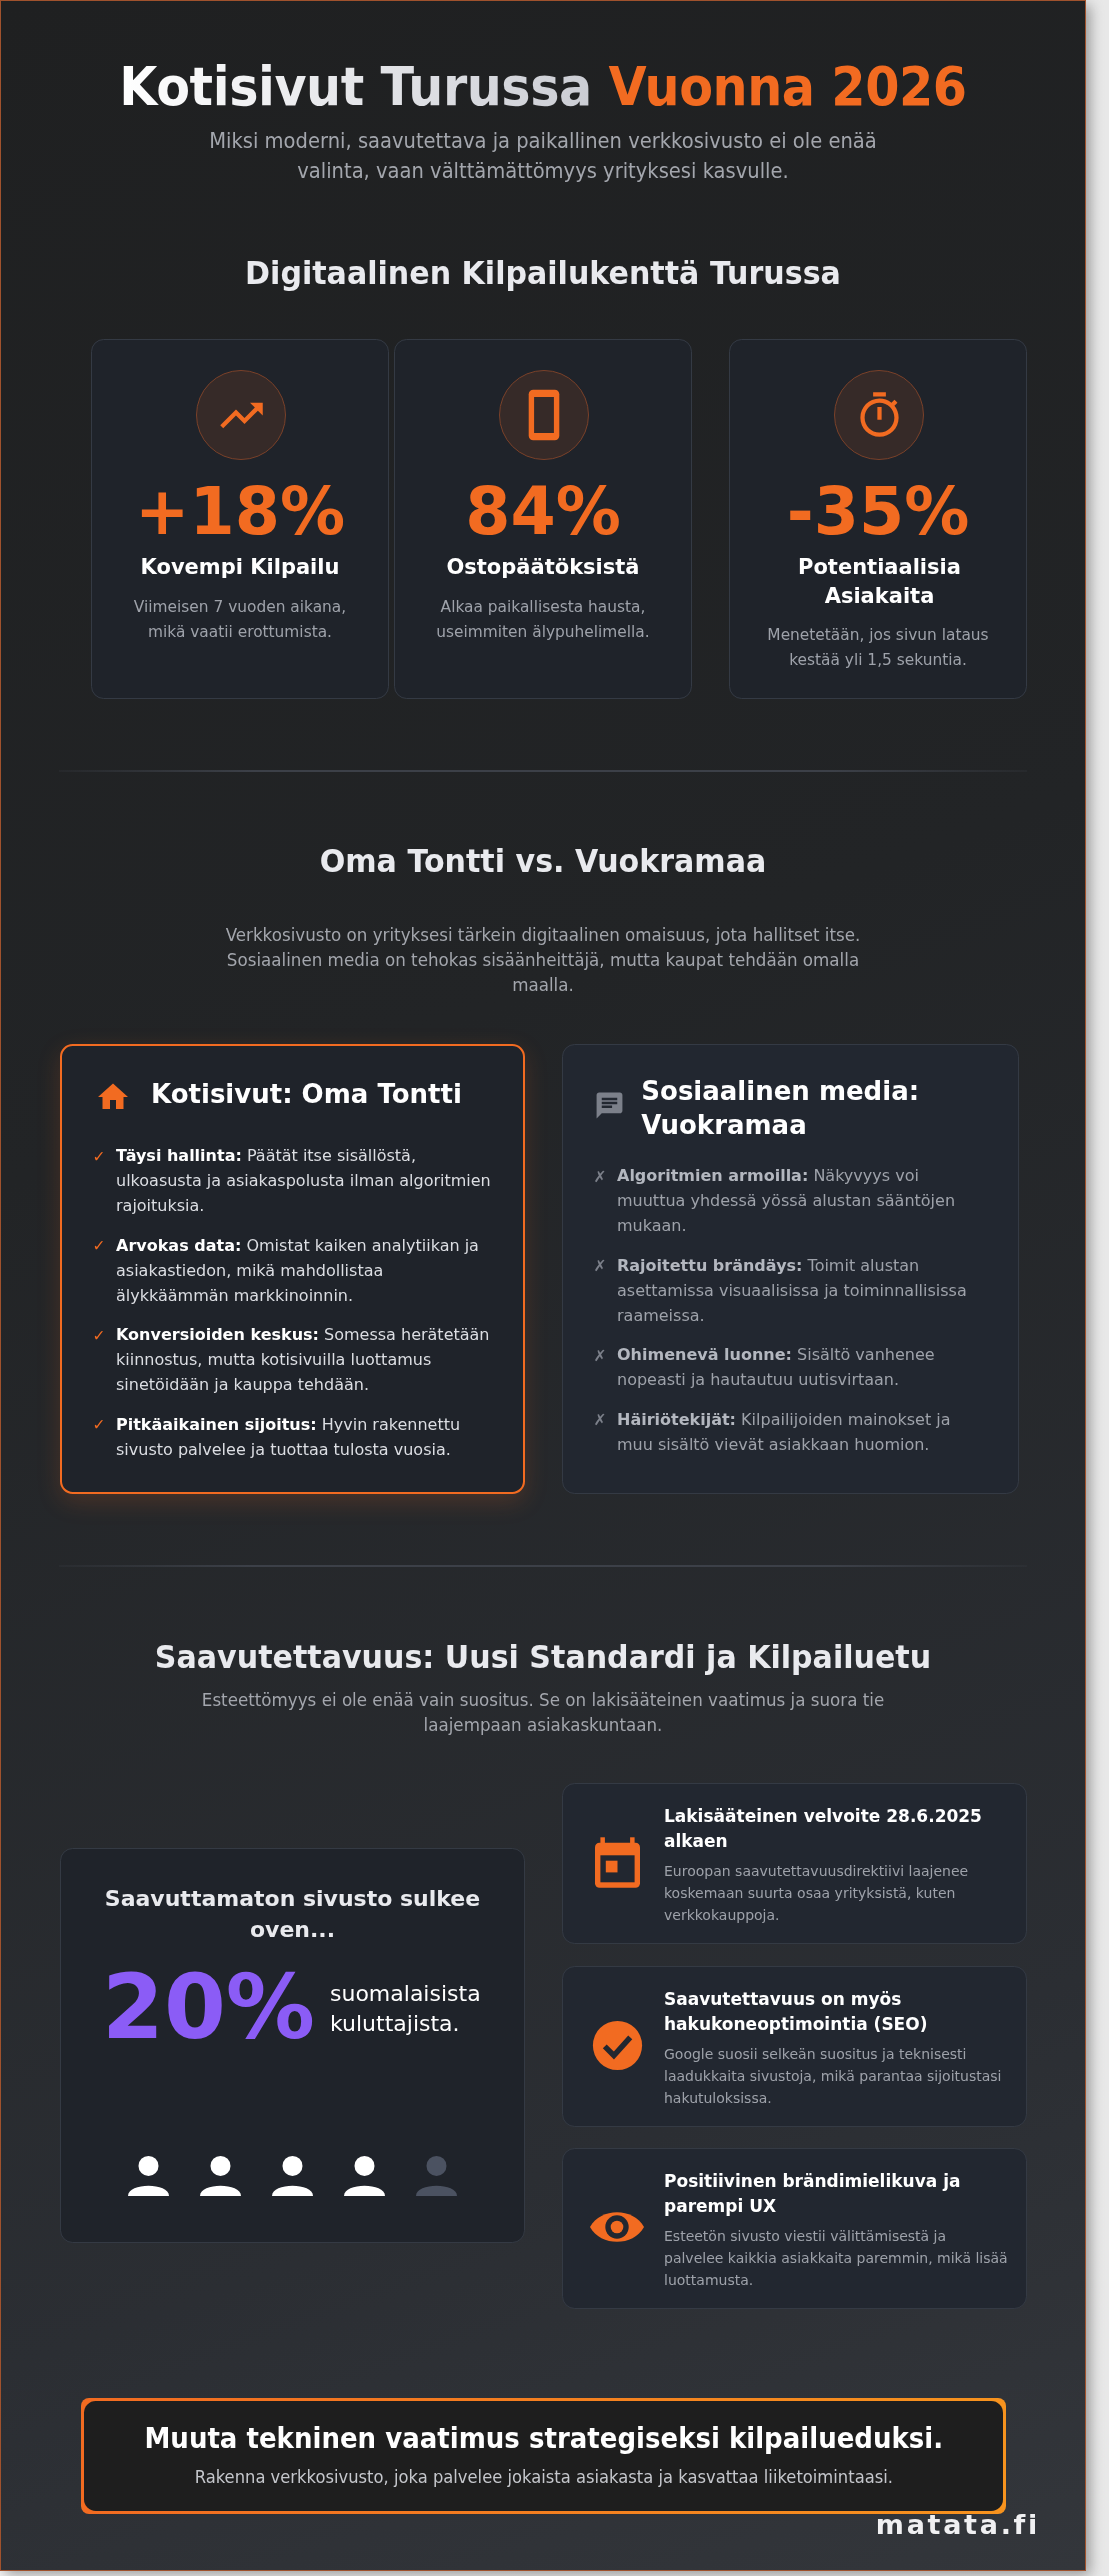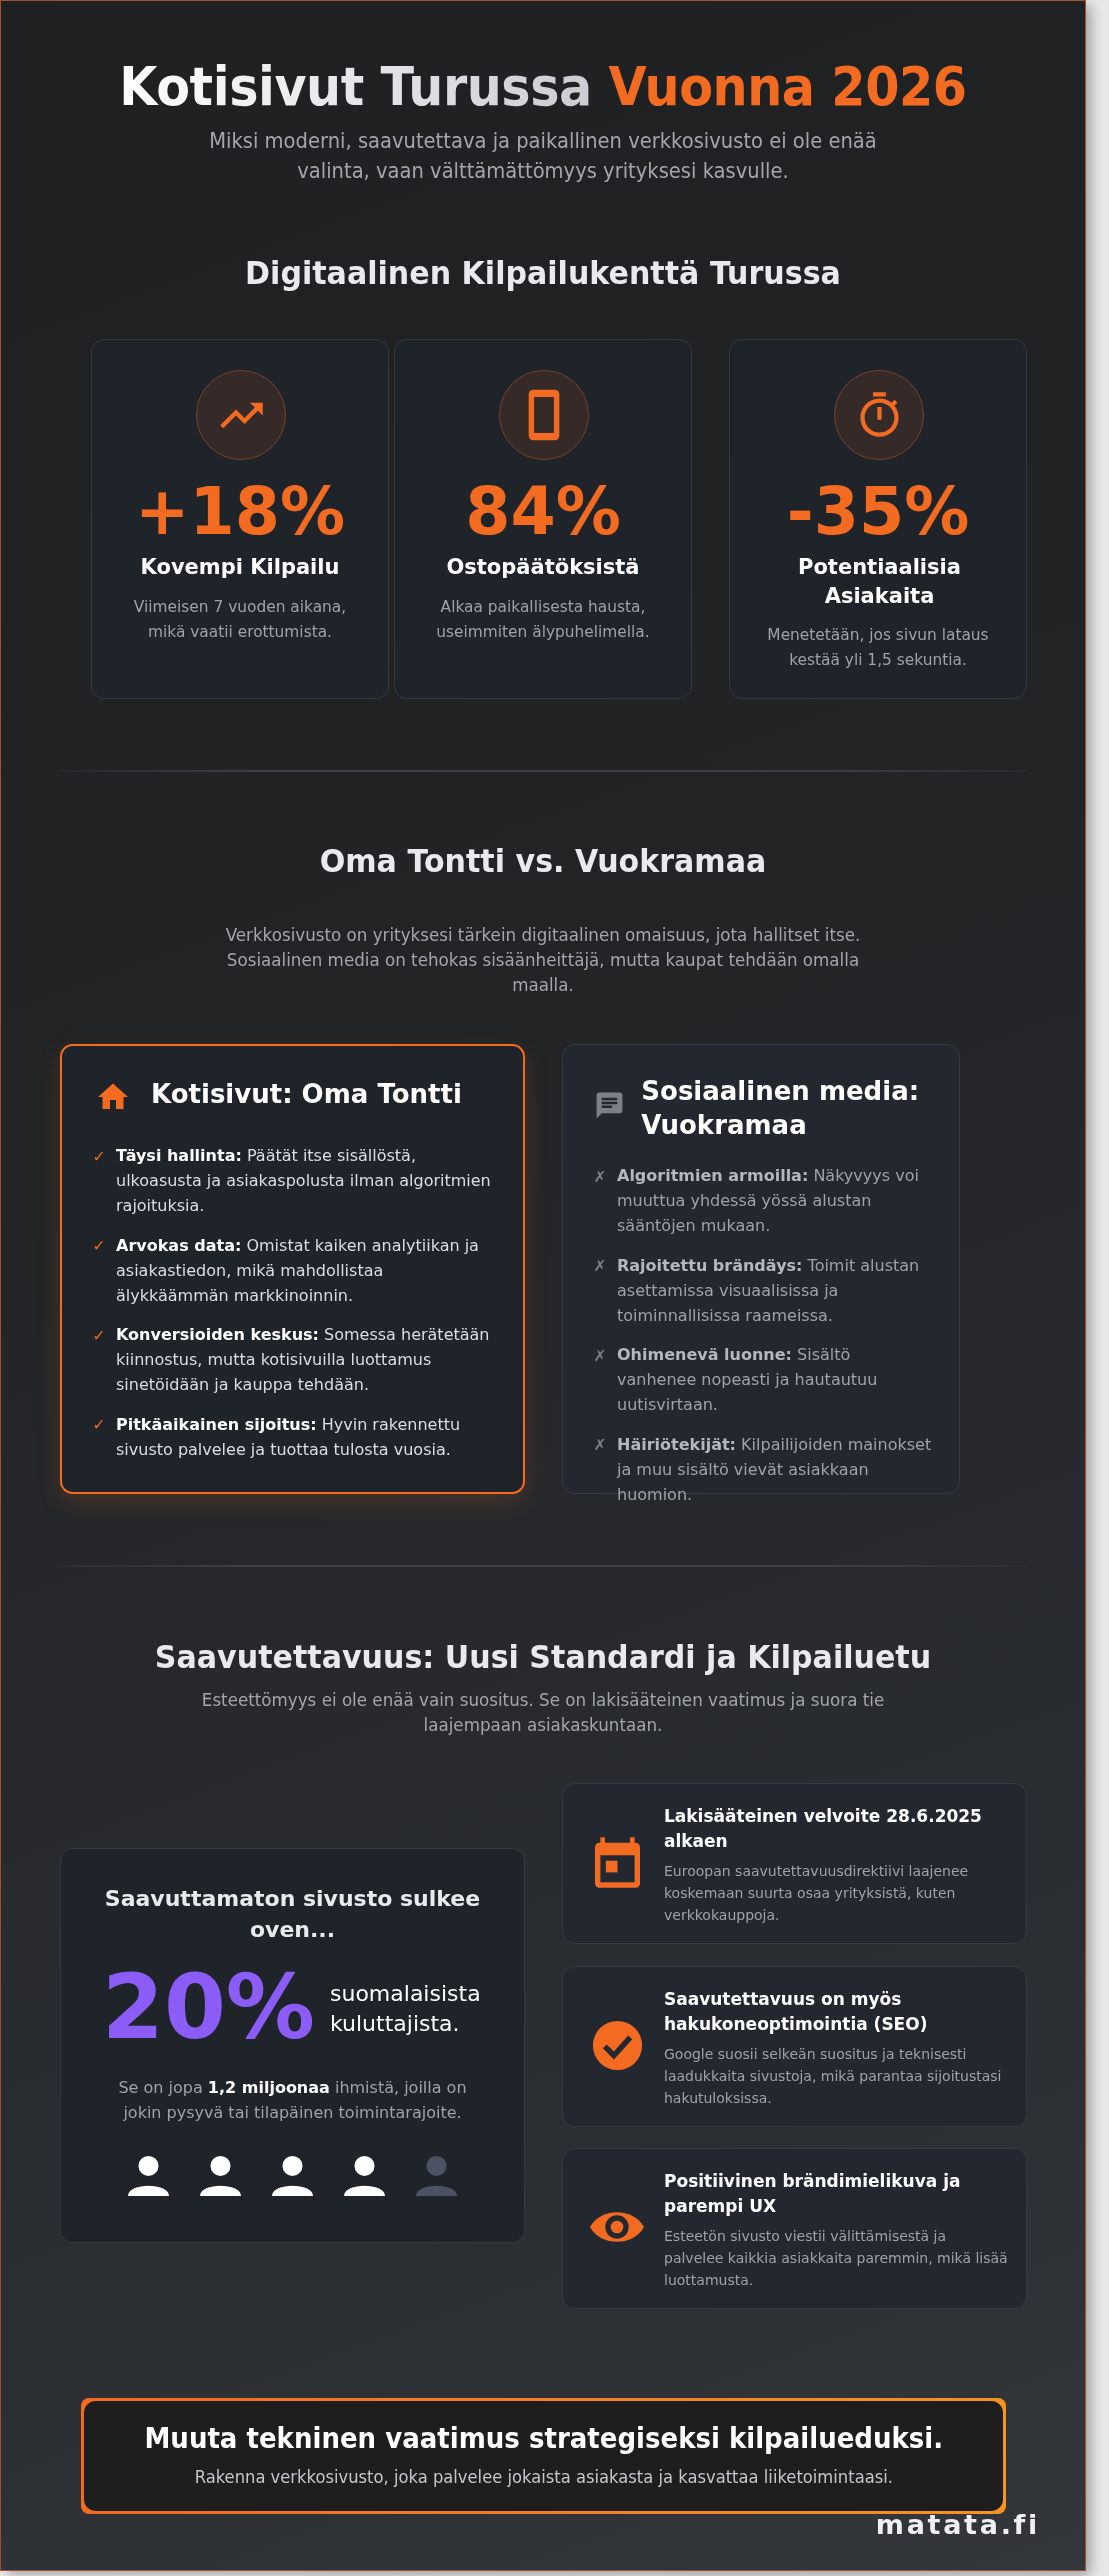--- a/index.html
+++ b/index.html
@@ -72,21 +72,21 @@
   .divider {
     left: 58px; right: 58px; height: 1.8px;
     background: linear-gradient(90deg, rgba(60,64,72,0.2), #3c4048 20%, #3c4048 80%, rgba(60,64,72,0.2));
   }
 
   
   .cmp-card {
     top: 1043px; height: 450px; border-radius: 12.7px; background: #1f232a;
   }
   .cmp-own { left: 59px; width: 465px; border: 2.3px solid #f26b21; box-shadow: 0 7.2px 23.5px rgba(242,107,33,0.18); }
-  .cmp-rent { left: 561px; width: 398px; border: 0.9px solid #343a44; background: #222730; }
+  .cmp-rent { left: 561px; width: 457px; border: 0.9px solid #343a44; background: #222730; }
   .cmp-head { position: absolute; display: flex; align-items: flex-start; }
   .cmp-title { color: #ffffff; font-weight: bold; font-size: 26px; line-height: 34px; }
   .cmp-list { position: absolute; left: 27px; right: 27px; list-style: none; }
   .cmp-list li { position: relative; padding-left: 27px; font-size: 16px; line-height: 25px; margin-bottom: 14.5px; }
   .cmp-own .cmp-list li { color: #dcdee3; }
   .cmp-own .cmp-list li b { color: #ffffff; }
   .cmp-rent .cmp-list li { color: #9ea2aa; }
   .cmp-rent .cmp-list li b { color: #b3b7bf; }
   .mark { position: absolute; left: 3.6px; top: 1.8px; font-size: 15.4px; }
   .cmp-own .mark { color: #f26b21; }
@@ -241,23 +241,20 @@
 
   <div class="abs divider" style="top:1564px;"></div>
 
   <h2 class="abs section-h2" style="top:1637px;">Saavutettavuus: Uusi Standardi ja Kilpailuetu</h2>
   <p class="abs section-p" style="left:163px; right:163px; top:1687px;">Esteettömyys ei ole enää vain suositus. Se on lakisääteinen vaatimus ja suora tie laajempaan asiakaskuntaan.</p>
 
   <div class="abs acc-left">
     <div class="acc-left-title">Saavuttamaton sivusto sulkee oven...</div>
     <div class="acc-big">20%</div>
     <div class="acc-big-label">suomalaisista kuluttajista.</div>
-    <p class="acc-note">
-      <span>Se on jopa </span><b>1,2 miljoonaa</b><span> ihmistä, joilla on jokin pysyvä tai tilapäinen toimintarajoite.</span>
-    </p>
     <div class="people">
       <svg class="person" viewBox="0 0 45 45">
           <circle cx="22.5" cy="12" r="11" fill="#ffffff"></circle>
           <path d="M0 45 C0 30 45 30 45 45 Z" fill="#ffffff"></path>
         </svg>
       <svg class="person" viewBox="0 0 45 45">
           <circle cx="22.5" cy="12" r="11" fill="#ffffff"></circle>
           <path d="M0 45 C0 30 45 30 45 45 Z" fill="#ffffff"></path>
         </svg>
       <svg class="person" viewBox="0 0 45 45">

